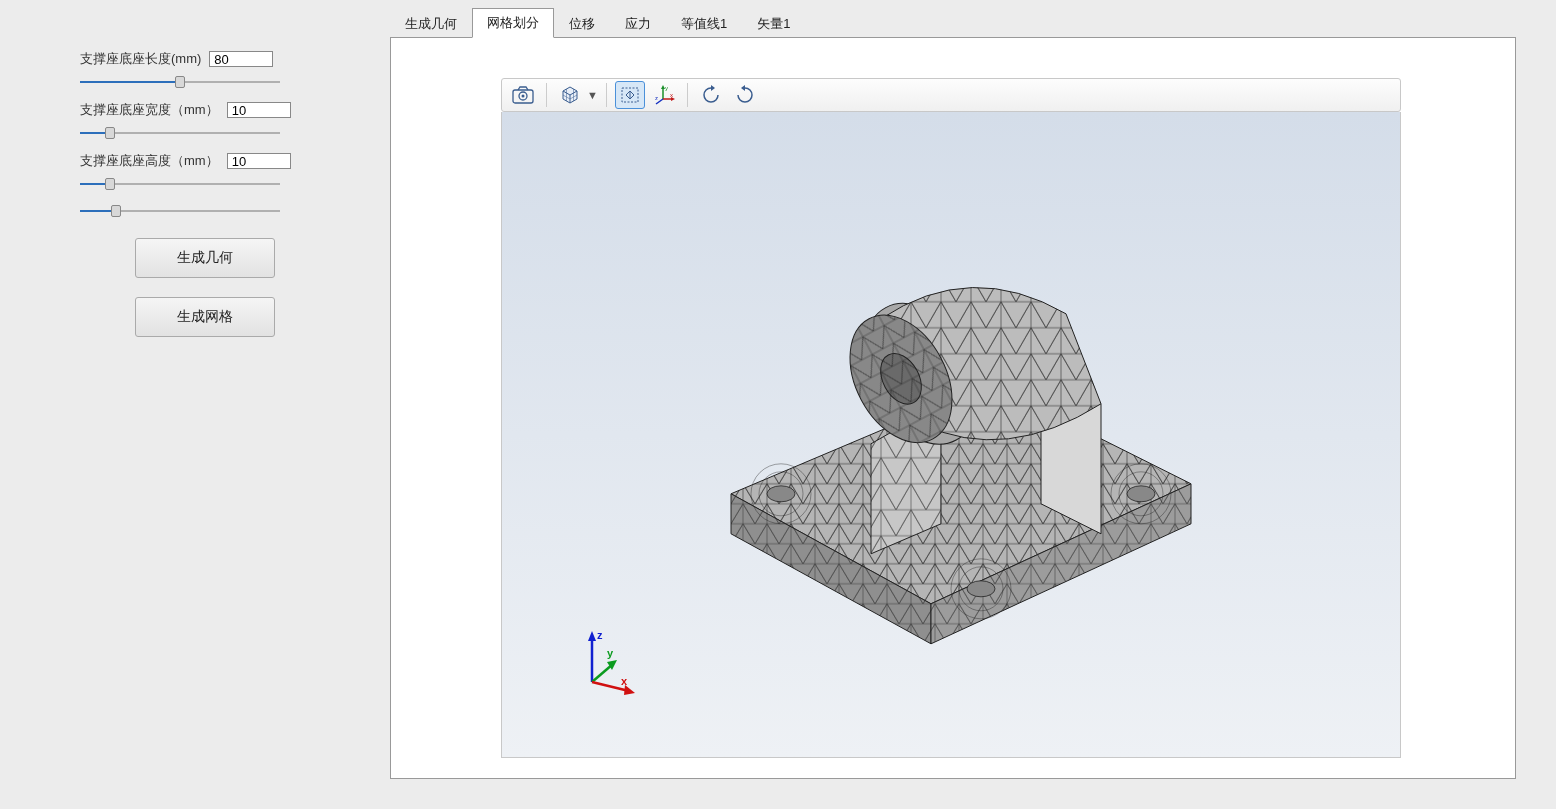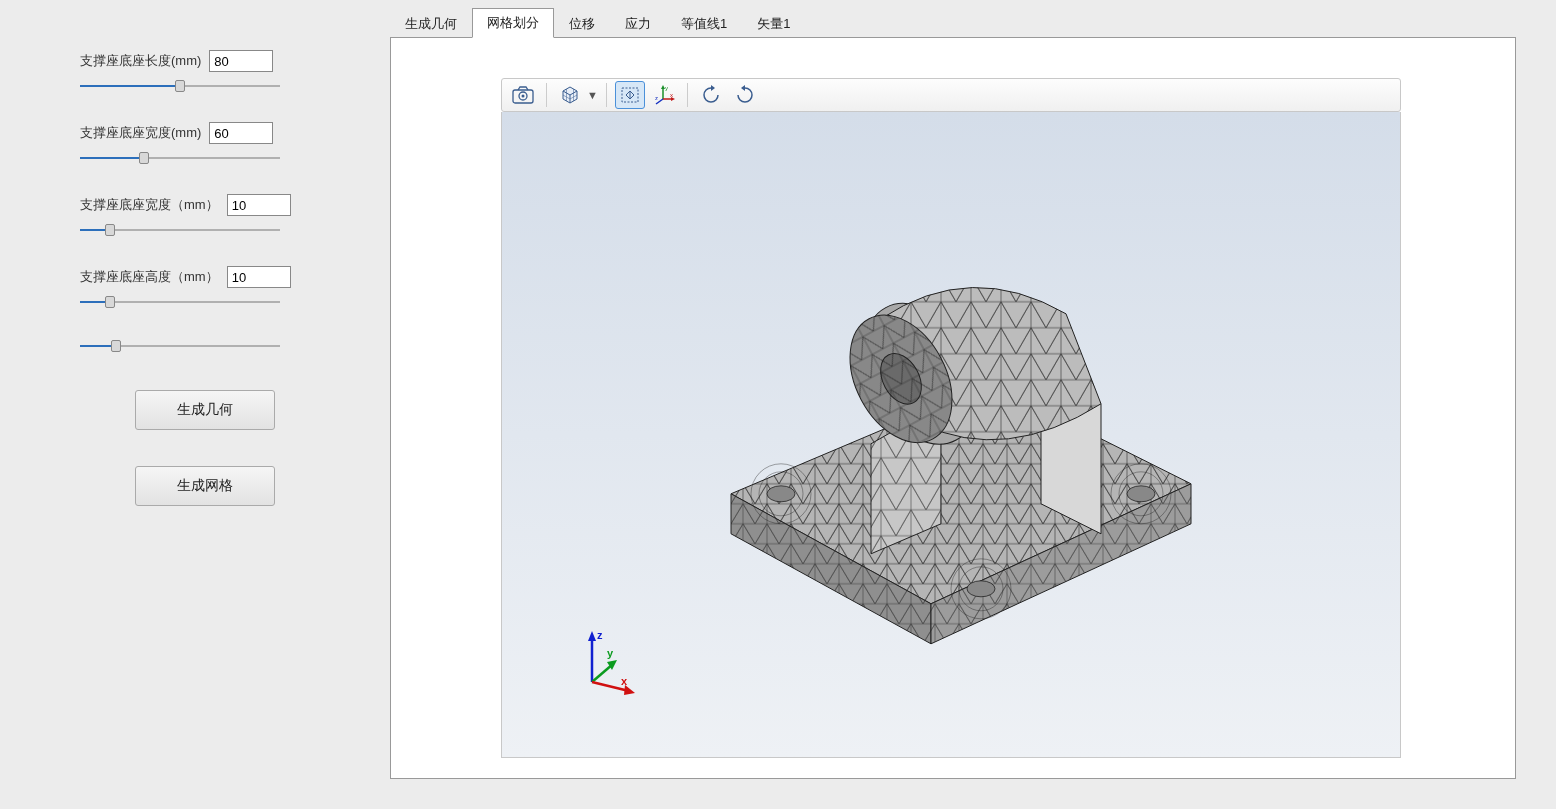--- a/index.html
+++ b/index.html
@@ -14,40 +14,40 @@
       width: 1556px;
       height: 809px;
       overflow: hidden;
       display: flex;
     }
     .sidebar {
       width: 390px;
       padding: 50px 60px 8px 80px;
       display: flex;
       flex-direction: column;
-      gap: 28px;
+      gap: 11px;
     }
     .param-group {
       display: flex;
       flex-direction: column;
       gap: 6px;
     }
     .param-row {
       display: flex;
       align-items: center;
       gap: 8px;
     }
     .param-label {
       font-size: 13px;
       color: #333;
       white-space: nowrap;
     }
     .param-input {
       width: 64px;
-      height: 22px;
+      height: 16px;
       border: 1px solid #888;
       background: #fff;
       font-size: 13px;
       padding: 0 4px;
     }
     .param-input.narrow {
       width: 50px;
     }
     .slider-track {
       position: relative;
@@ -197,31 +197,20 @@
 
 <div class="param-group">
     <div class="param-row">
       <span class="param-label">支撑座底座长度(mm)</span>
       <input class="param-input" value="80" style="">
     </div>
     <div class="slider-track">
       <div class="slider-line"></div>
       <div class="slider-fill" style="width:50%"></div>
       <div class="slider-thumb" style="left:50%"></div>
-    </div>
-    </div>
-    <div class="param-group">
-    <div class="param-row">
-      <span class="param-label">支撑座底座宽度(mm)</span>
-      <input class="param-input" value="60" style="">
-    </div>
-    <div class="slider-track">
-      <div class="slider-line"></div>
-      <div class="slider-fill" style="width:32%"></div>
-      <div class="slider-thumb" style="left:32%"></div>
     </div>
     </div>
     <div class="param-group">
     <div class="param-row">
       <span class="param-label">支撑座底座宽度（mm）</span>
       <input class="param-input" value="10" style="">
     </div>
     <div class="slider-track">
       <div class="slider-line"></div>
       <div class="slider-fill" style="width:15%"></div>

